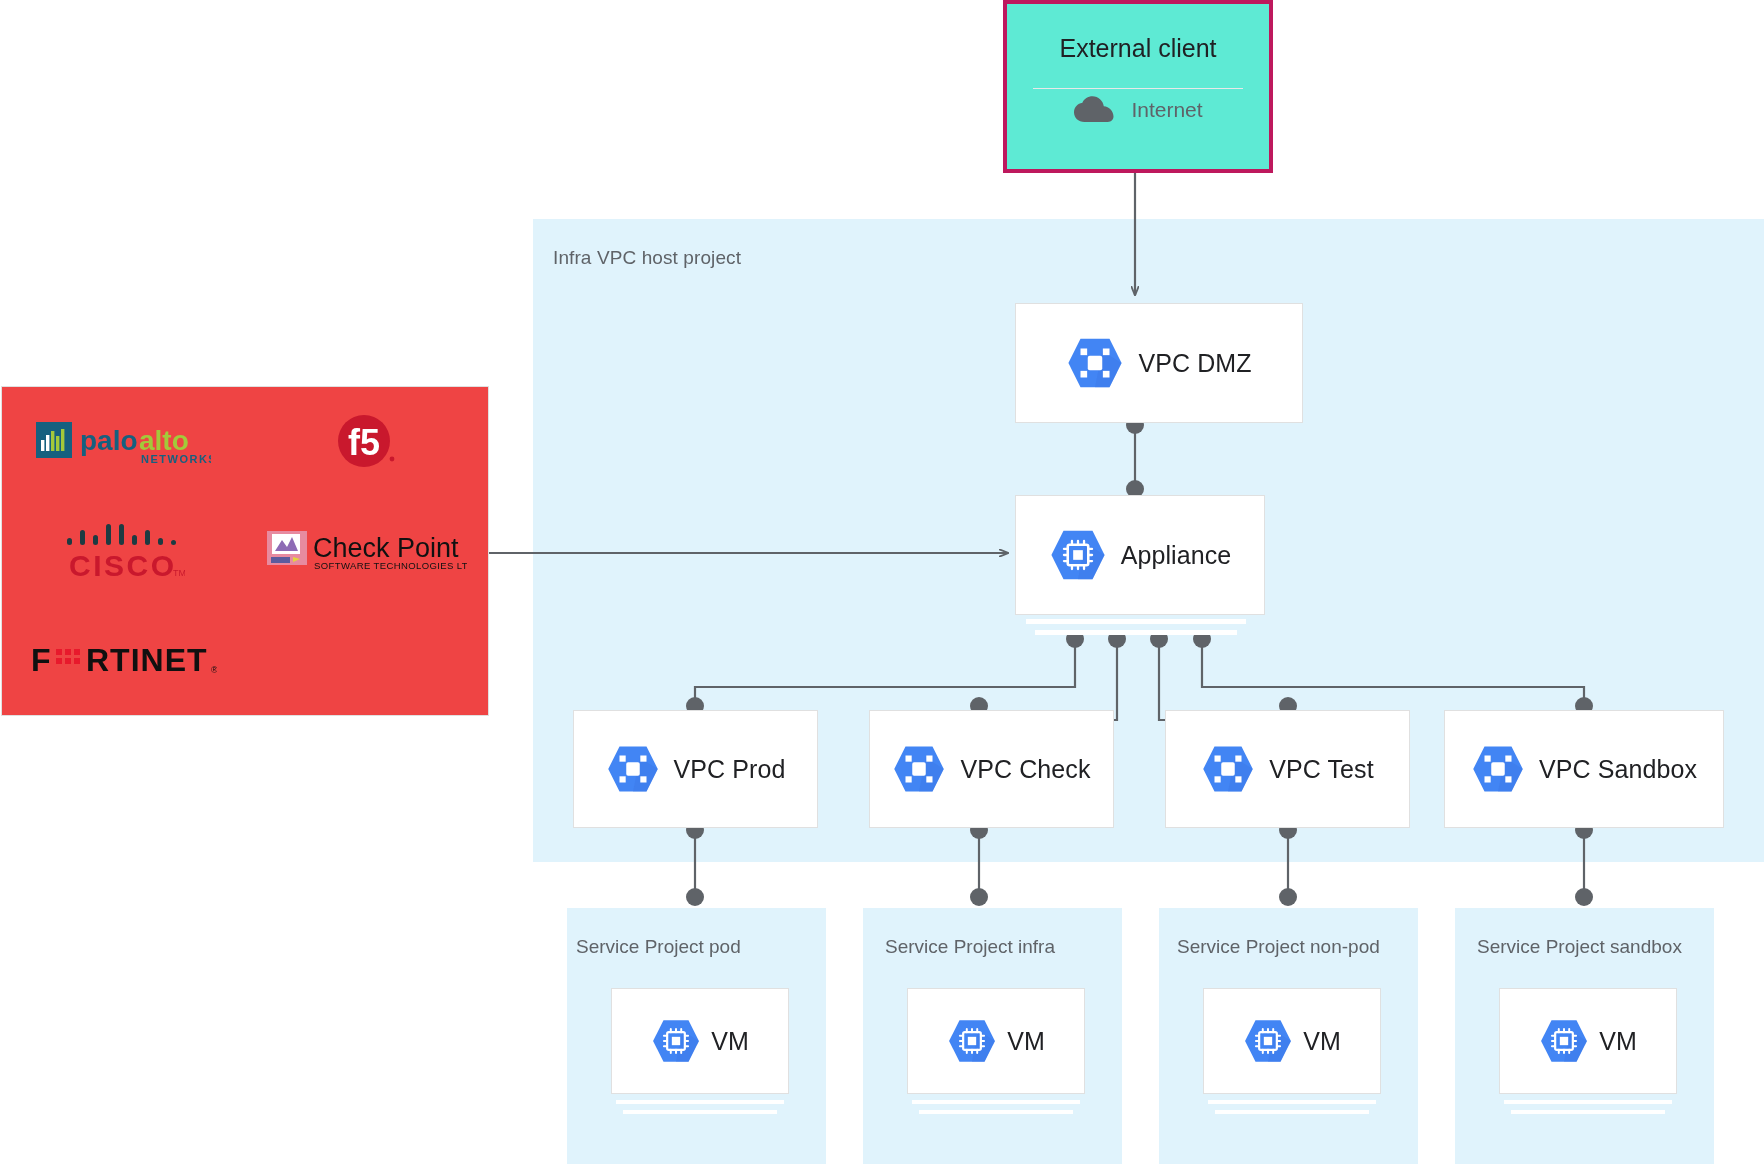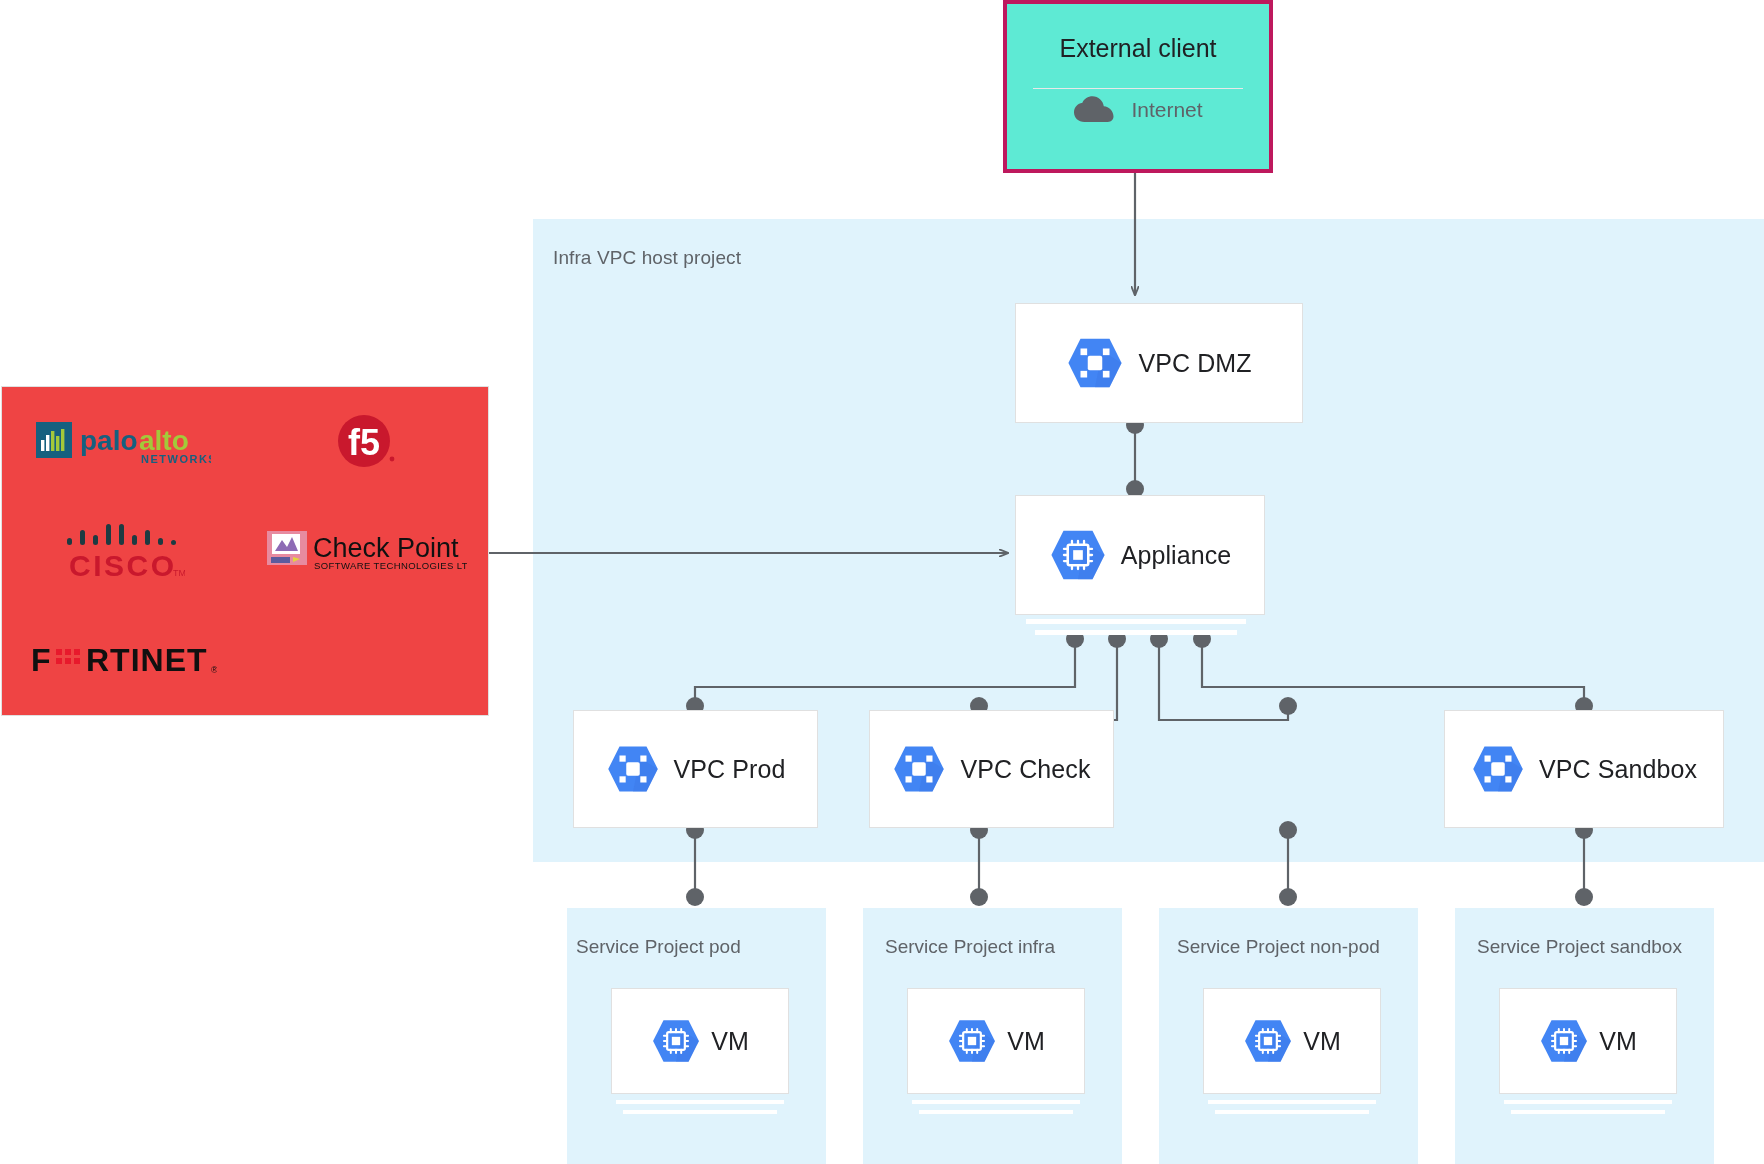--- a/index.html
+++ b/index.html
@@ -379,20 +379,38 @@
             <rect x="30.5" y="12" width="5.5" height="5.5"></rect>
             <rect x="12" y="30.5" width="5.5" height="5.5"></rect>
             <rect x="30.5" y="30.5" width="5.5" height="5.5"></rect>
           </g>
         </svg>
       </span>
       <span class="card-label">VPC Check</span>
     </div>
   </div>
 
+  <div class="card" style="left:1165px; top:710px; width:245px; height:118px;">
+    <div class="card-inner">
+      <span>
+        <svg class="hex-svg" width="54" height="54" viewBox="0 0 48 48" xmlns="http://www.w3.org/2000/svg">
+          <path d="M12 4 H36 L46 24 L36 44 H12 L2 24 Z" fill="#4285f4"></path>
+          <path d="M30 14 L46 24 L36 44 H24 Z" fill="#3b78e7" opacity=".45"></path>
+          <g fill="#ffffff">
+            <rect x="18" y="18" width="12" height="12" rx="1.6"></rect>
+            <rect x="12" y="12" width="5.5" height="5.5"></rect>
+            <rect x="30.5" y="12" width="5.5" height="5.5"></rect>
+            <rect x="12" y="30.5" width="5.5" height="5.5"></rect>
+            <rect x="30.5" y="30.5" width="5.5" height="5.5"></rect>
+          </g>
+        </svg>
+      </span>
+      <span class="card-label">VPC Test</span>
+    </div>
+  </div>
 
   <div class="card" style="left:1444px; top:710px; width:280px; height:118px;">
     <div class="card-inner">
       <span>
         <svg class="hex-svg" width="54" height="54" viewBox="0 0 48 48" xmlns="http://www.w3.org/2000/svg">
           <path d="M12 4 H36 L46 24 L36 44 H12 L2 24 Z" fill="#4285f4"></path>
           <path d="M30 14 L46 24 L36 44 H24 Z" fill="#3b78e7" opacity=".45"></path>
           <g fill="#ffffff">
             <rect x="18" y="18" width="12" height="12" rx="1.6"></rect>
             <rect x="12" y="12" width="5.5" height="5.5"></rect>

